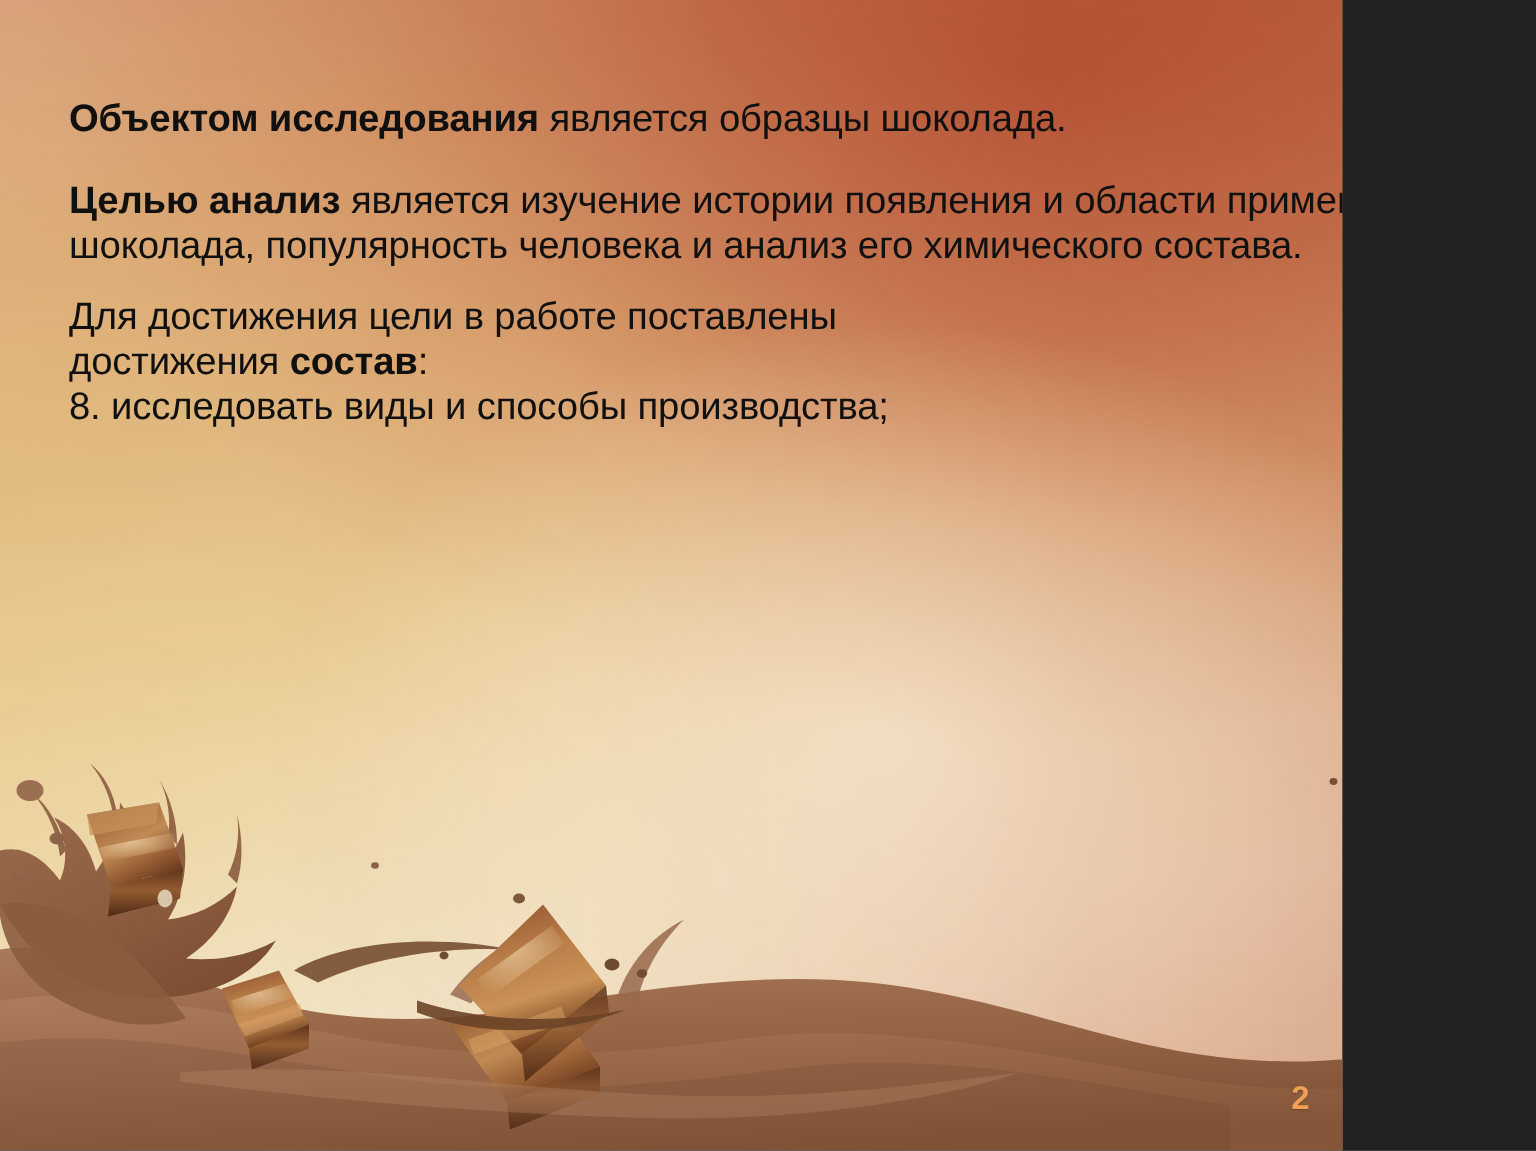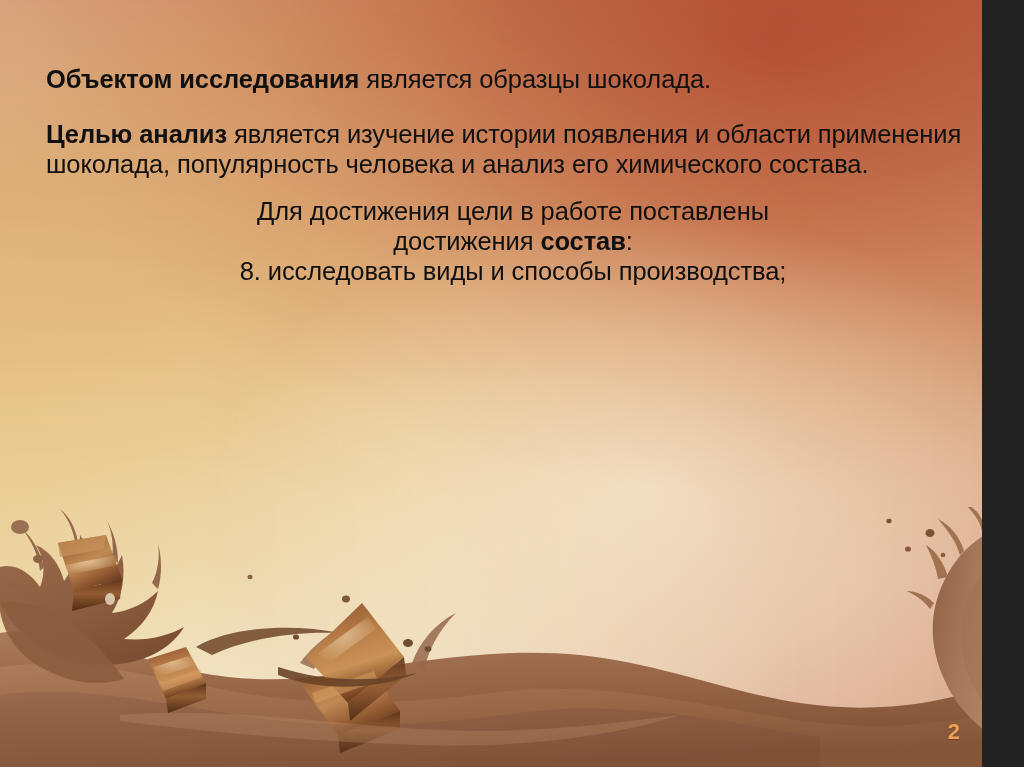--- a/index.html
+++ b/index.html
@@ -2,21 +2,21 @@
 <html><head>
 <meta charset="utf-8">
 <style>
   html, body {
     margin: 0;
     padding: 0;
     background: #222;
   }
   #slide {
     position: relative;
-    width: 982px;
+    width: 895px;
     height: 767px;
     overflow: hidden;
     font-family: "Liberation Sans", sans-serif;
   }
 
   
   .bg-base {
     position: absolute;
     inset: 0;
     background:
@@ -63,21 +63,21 @@
     left: 46px;
     top: 38px;
     width: 934px;
     color: #101010;
     font-size: 25.5px;
     line-height: 1.18;
     letter-spacing: -0.1px;
   }
   .para { margin-bottom: 17px; }
   .para b { font-weight: 700; }
-  .tasks { margin-top: 4px; text-align: center; }
+  .tasks { margin-top: 4px; }
   .tasks .line { white-space: normal; }
 
   
   .splash {
     position: absolute;
     left: 0;
     bottom: 0;
     width: 1024px;
     height: 260px;
     pointer-events: none;

